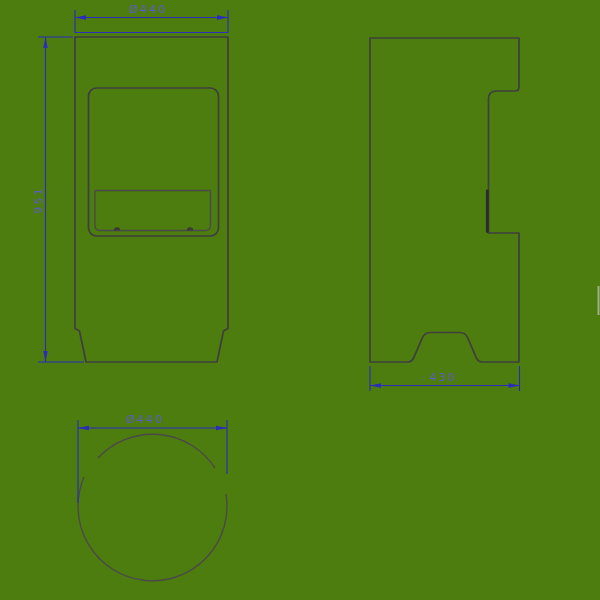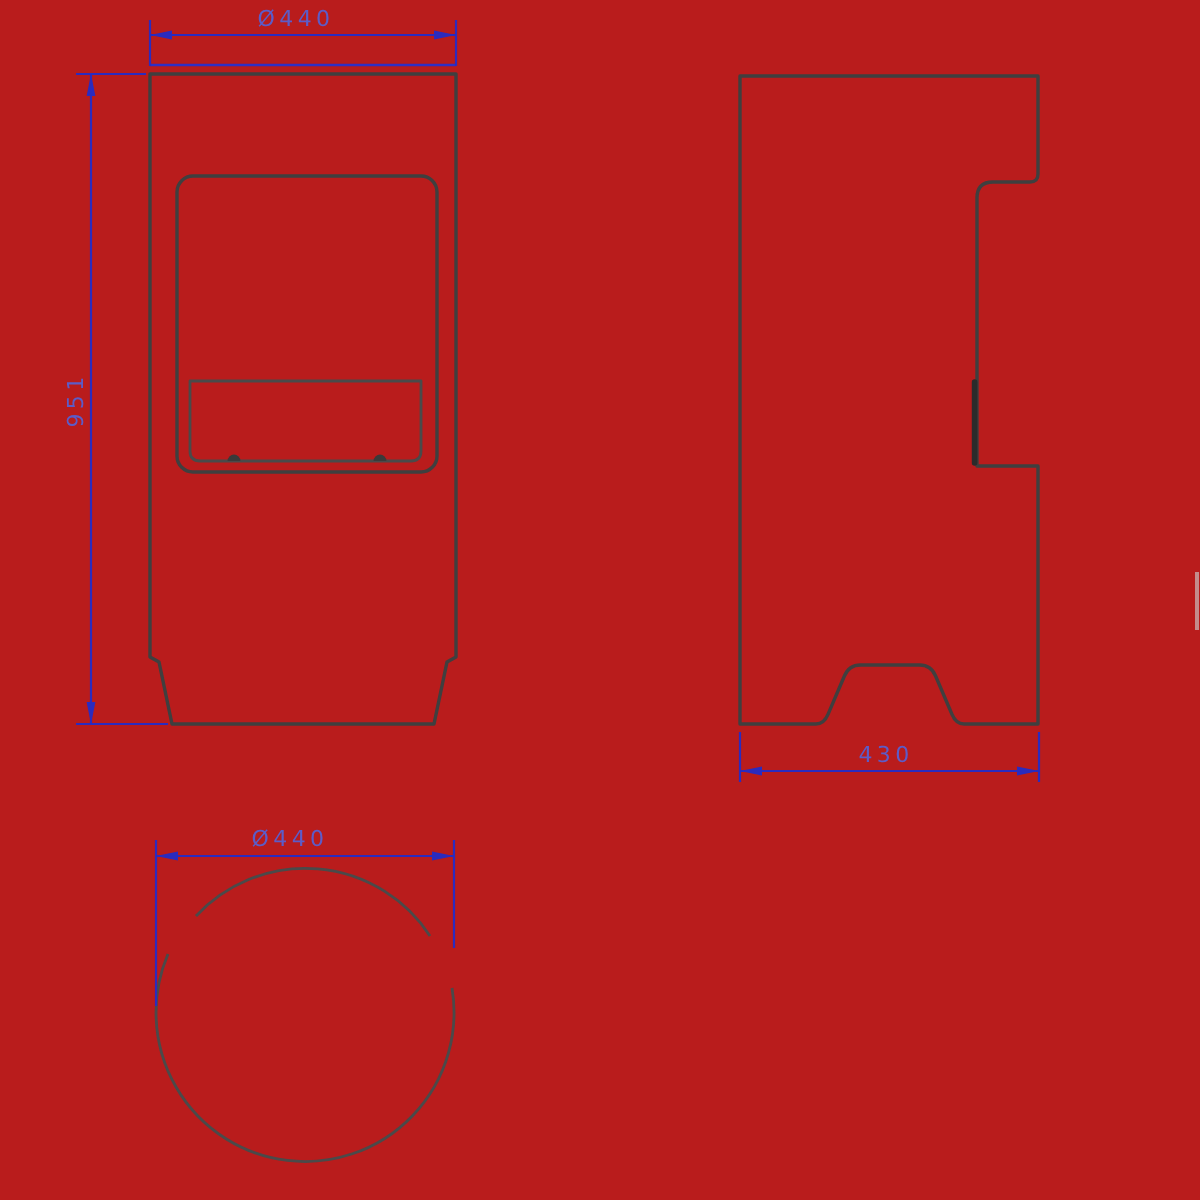--- a/index.html
+++ b/index.html
@@ -1,19 +1,19 @@
 <!DOCTYPE html>
 <html><head>
 <meta charset="utf-8">
 <style>
   html,body{margin:0;padding:0;background:#ffffff;}
   .canvas{
     position:relative;
     width:600px;height:600px;
-    background:#b91c1c;
+    background:#4d7c0f;
     font-family:"DejaVu Sans", sans-serif;
     overflow:hidden;
   }
   svg{position:absolute;left:0;top:0;}
   .outline{fill:none;stroke:#3f3f3f;stroke-width:1.7;stroke-linejoin:round;stroke-linecap:round;}
   .outline-thin{fill:none;stroke:#4a4a4a;stroke-width:1.4;stroke-linejoin:round;}
   .glass-edge{fill:none;stroke:#2b2b2b;stroke-width:2.8;stroke-linecap:round;}
   .dot{fill:#3a3a3a;stroke:none;}
   .dim{fill:none;stroke:#2b2bbe;stroke-width:1.1;}
   .dim-blue-top{fill:none;stroke:#2f2fc4;stroke-width:1.2;}

